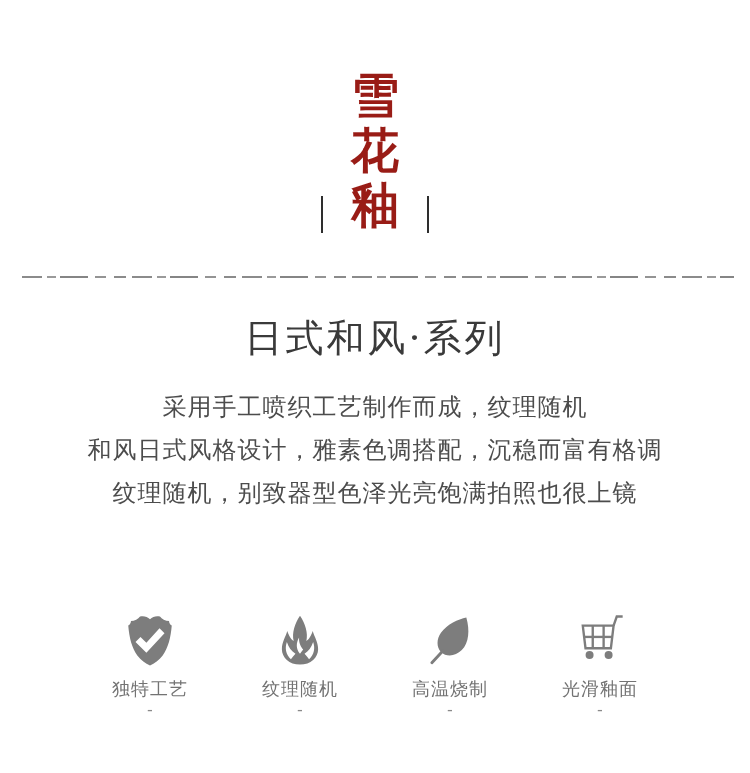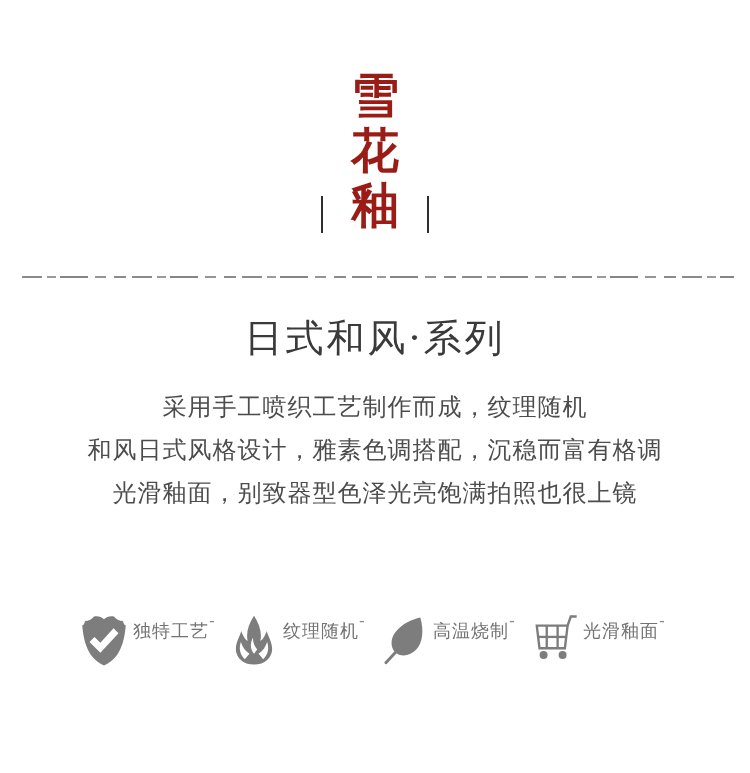--- a/index.html
+++ b/index.html
@@ -59,21 +59,21 @@
     font-size: 24px; line-height: 43px;
     color: #4c4c4c; letter-spacing: 1px;
   }
 
   
   .features {
     position: absolute; top: 612px; left: 75px; width: 600px;
     display: flex;
   }
   .feature {
-    flex: 1; display: flex; flex-direction: row; align-items: flex-start;
+    flex: 1; display: flex; flex-direction: column; align-items: center;
   }
   .feature .icon { width: 58px; height: 58px; color: #7d7d7d; }
   .feature .icon svg { width: 100%; height: 100%; display: block; }
   .feature-label {
     margin-top: 7px; font-size: 18px; line-height: 24px;
     color: #737373; letter-spacing: 1px;
   }
   .feature-dash {
     margin-top: 1px; font-size: 16px; line-height: 16px; color: #8a8a8a;
     font-family: "DejaVu Sans", "Liberation Sans", sans-serif;
@@ -92,21 +92,21 @@
   <div class="title-side-bar left"></div>
   <div class="title-side-bar right"></div>
 
   <div class="divider"></div>
 
   <div class="series-heading">日式和风·系列</div>
 
   <div class="series-lines">
     <div>采用手工喷织工艺制作而成，纹理随机</div>
     <div>和风日式风格设计，雅素色调搭配，沉稳而富有格调</div>
-    <div>光滑釉面，别致器型色泽光亮饱满拍照也很上镜</div>
+    <div>纹理随机，别致器型色泽光亮饱满拍照也很上镜</div>
   </div>
 
   <div class="features">
 
     <div class="feature">
       <span class="icon">
         <svg viewBox="0 0 64 64" aria-hidden="true">
           <path fill="currentColor" d="M32 8 C29 5 25 4 21 5 C19 8 15 10 11 10 C11 12 10 14 8 15 C9 28 12 40 18 48 C22 53 27 57 32 59 C37 57 42 53 46 48 C52 40 55 28 56 15 C54 14 53 12 53 10 C49 10 45 8 43 5 C39 4 35 5 32 8 Z"></path>
           <path fill="#ffffff" d="M28 45 L16 33 L21.5 27.5 L28 34 L42.5 18 L48 23.5 Z"></path>
         </svg>

